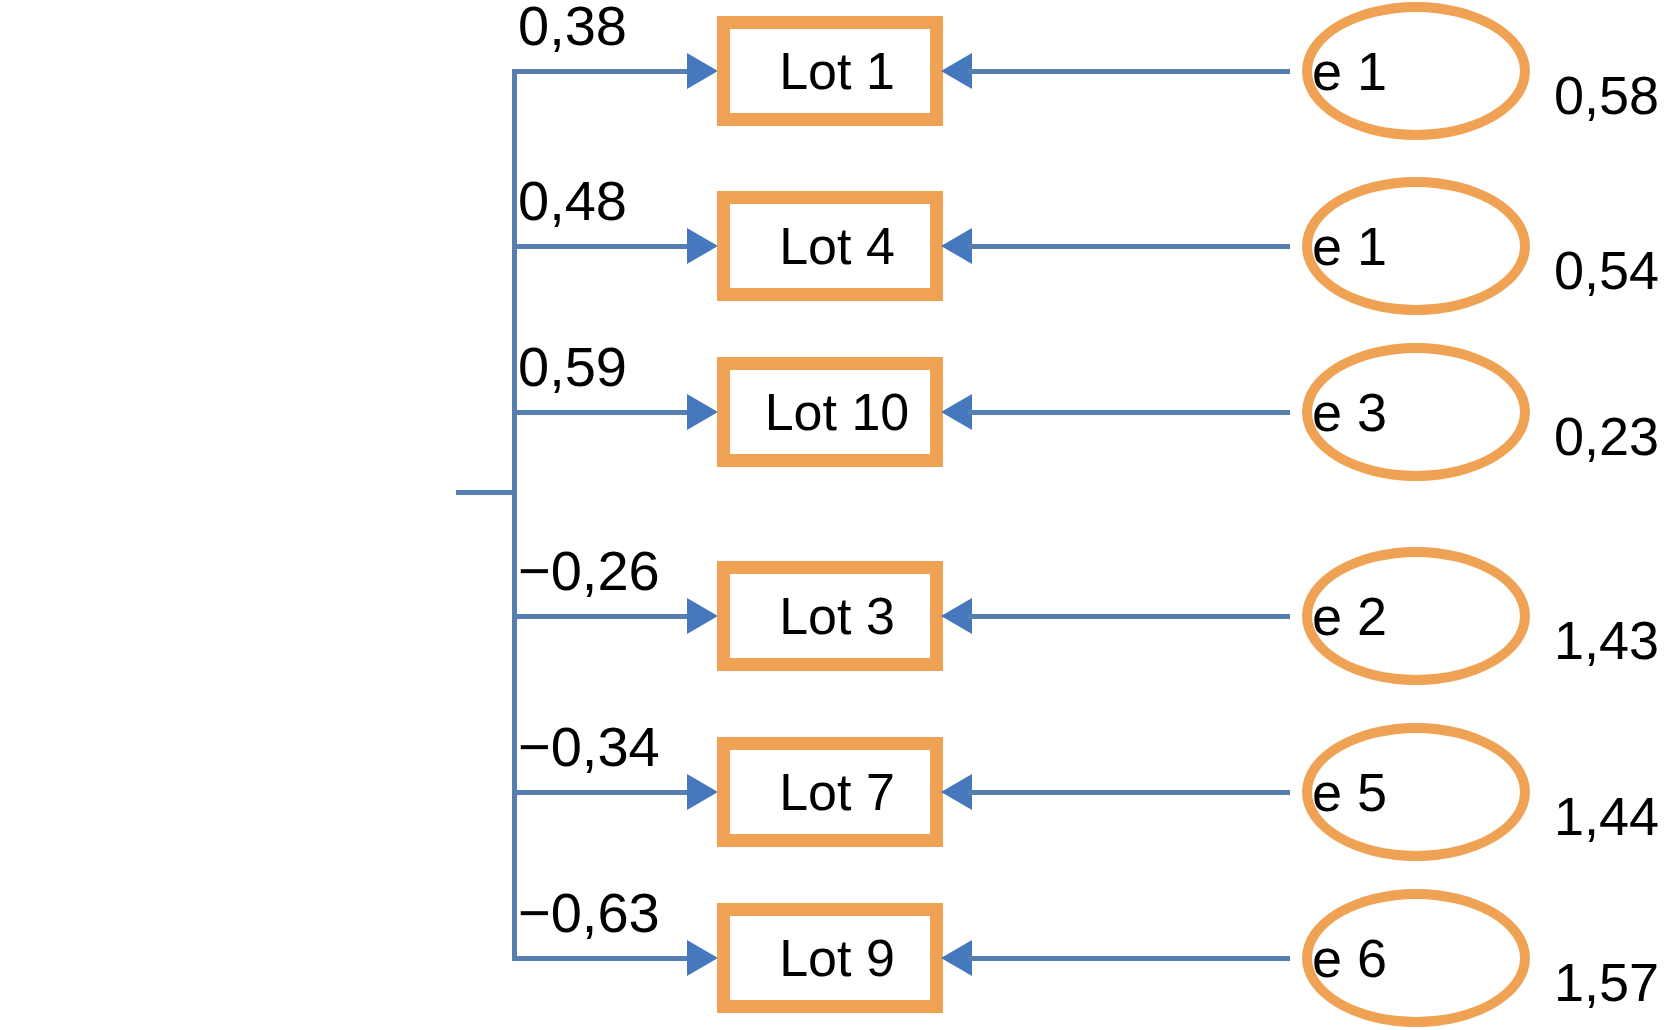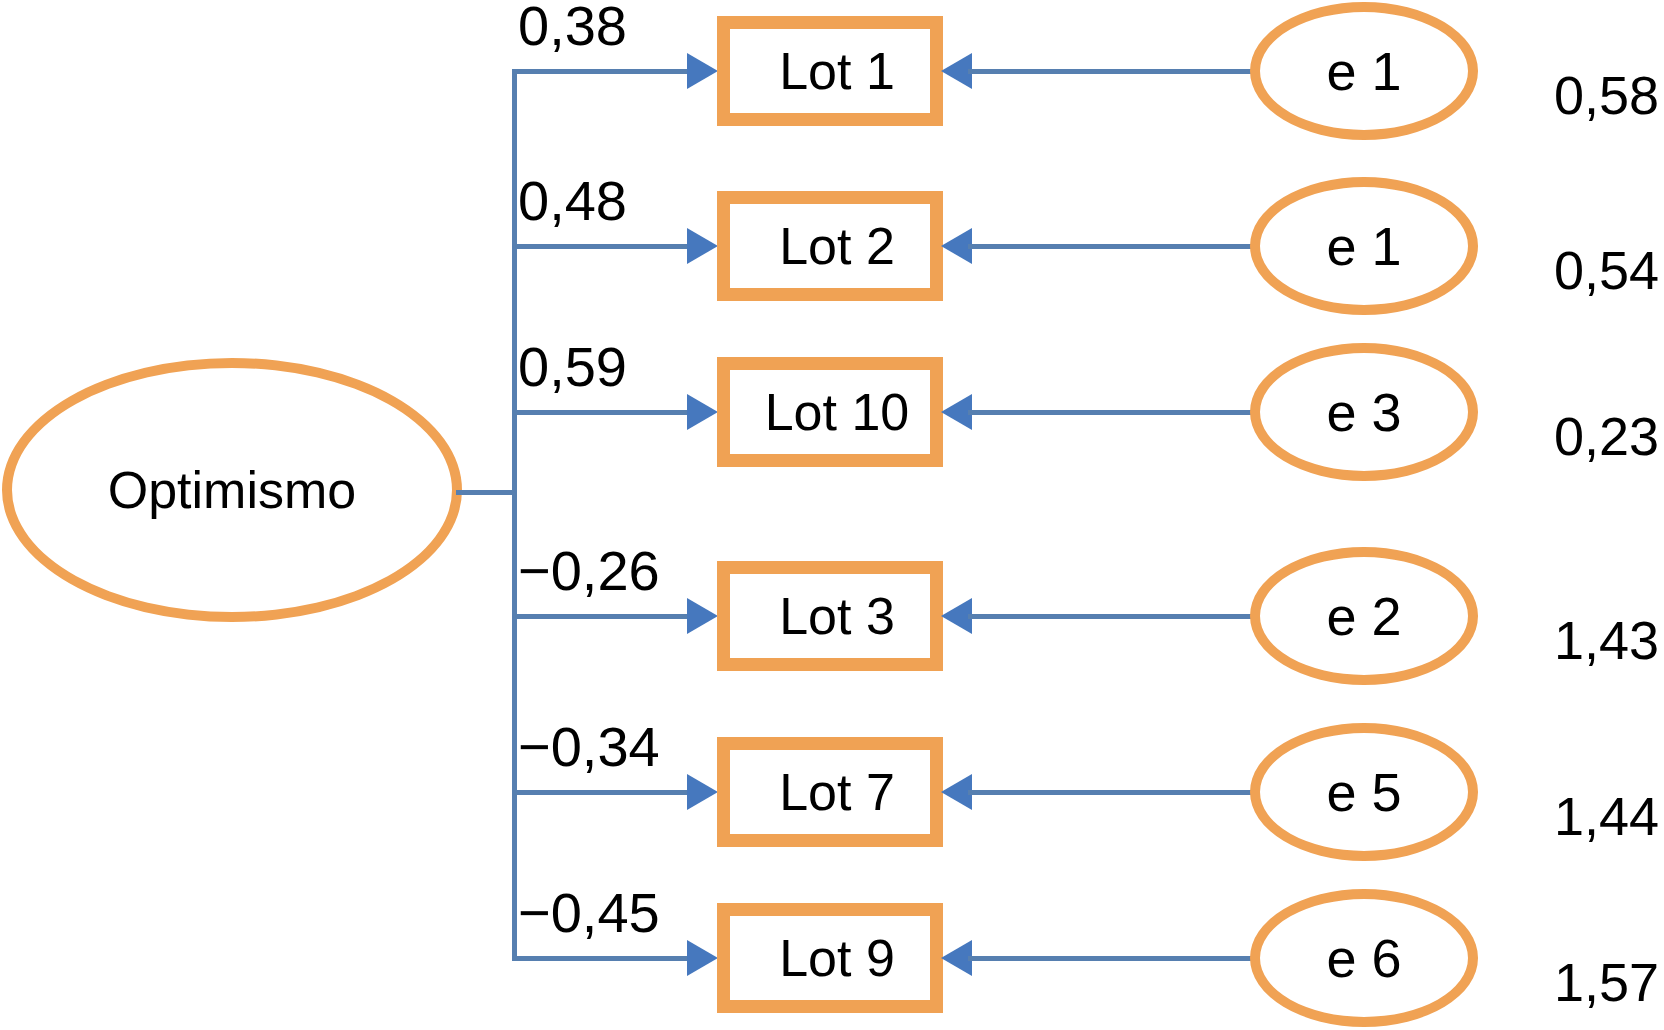--- a/index.html
+++ b/index.html
@@ -101,53 +101,50 @@
     display: flex;
     align-items: center;
     justify-content: center;
     font-size: 52px;
     white-space: nowrap;
     padding-left: 14px;
   }
 
   .error-ellipse {
     position: absolute;
-    left: 1250px;
+    left: 1302px;
     top: -69px;
     width: 228px;
     height: 138px;
     border: 10px solid var(--shape-stroke, #F0A254);
     border-radius: 50%;
     box-sizing: border-box;
     background: var(--background, #fff);
     display: flex;
     align-items: center;
-    justify-content: center;
+    justify-content: flex-start;
     font-size: 54px;
     white-space: nowrap;
   }
 
   .variance {
     position: absolute;
     left: 1554px;
     top: 0;
     transform: translateY(-50%);
     font-size: 54px;
     white-space: nowrap;
     margin-top: 24px;
   }
 </style>
 </head>
 <body>
 
 <div class="stage">
 
-  <div class="latent">
-    <span>Optimismo</span>
-  </div>
   <div class="latent-connector"></div>
   <div class="trunk"></div>
 
   <div class="row" style="top:71px">
     <span class="loading">0,38</span>
     <div class="h-line left-line"></div>
     <div class="head head-right"></div>
     <div class="box">
       <span>Lot 1</span>
     </div>
@@ -157,21 +154,21 @@
       <span>e 1</span>
     </div>
     <span class="variance">0,58</span>
   </div>
 
   <div class="row" style="top:246px">
     <span class="loading">0,48</span>
     <div class="h-line left-line"></div>
     <div class="head head-right"></div>
     <div class="box">
-      <span>Lot 2</span>
+      <span>Lot 4</span>
     </div>
     <div class="head head-left"></div>
     <div class="h-line right-line"></div>
     <div class="error-ellipse">
       <span>e 1</span>
     </div>
     <span class="variance">0,54</span>
   </div>
 
   <div class="row" style="top:412px">
@@ -213,21 +210,21 @@
     </div>
     <div class="head head-left"></div>
     <div class="h-line right-line"></div>
     <div class="error-ellipse">
       <span>e 5</span>
     </div>
     <span class="variance">1,44</span>
   </div>
 
   <div class="row" style="top:958px">
-    <span class="loading">−0,45</span>
+    <span class="loading">−0,63</span>
     <div class="h-line left-line"></div>
     <div class="head head-right"></div>
     <div class="box">
       <span>Lot 9</span>
     </div>
     <div class="head head-left"></div>
     <div class="h-line right-line"></div>
     <div class="error-ellipse">
       <span>e 6</span>
     </div>

